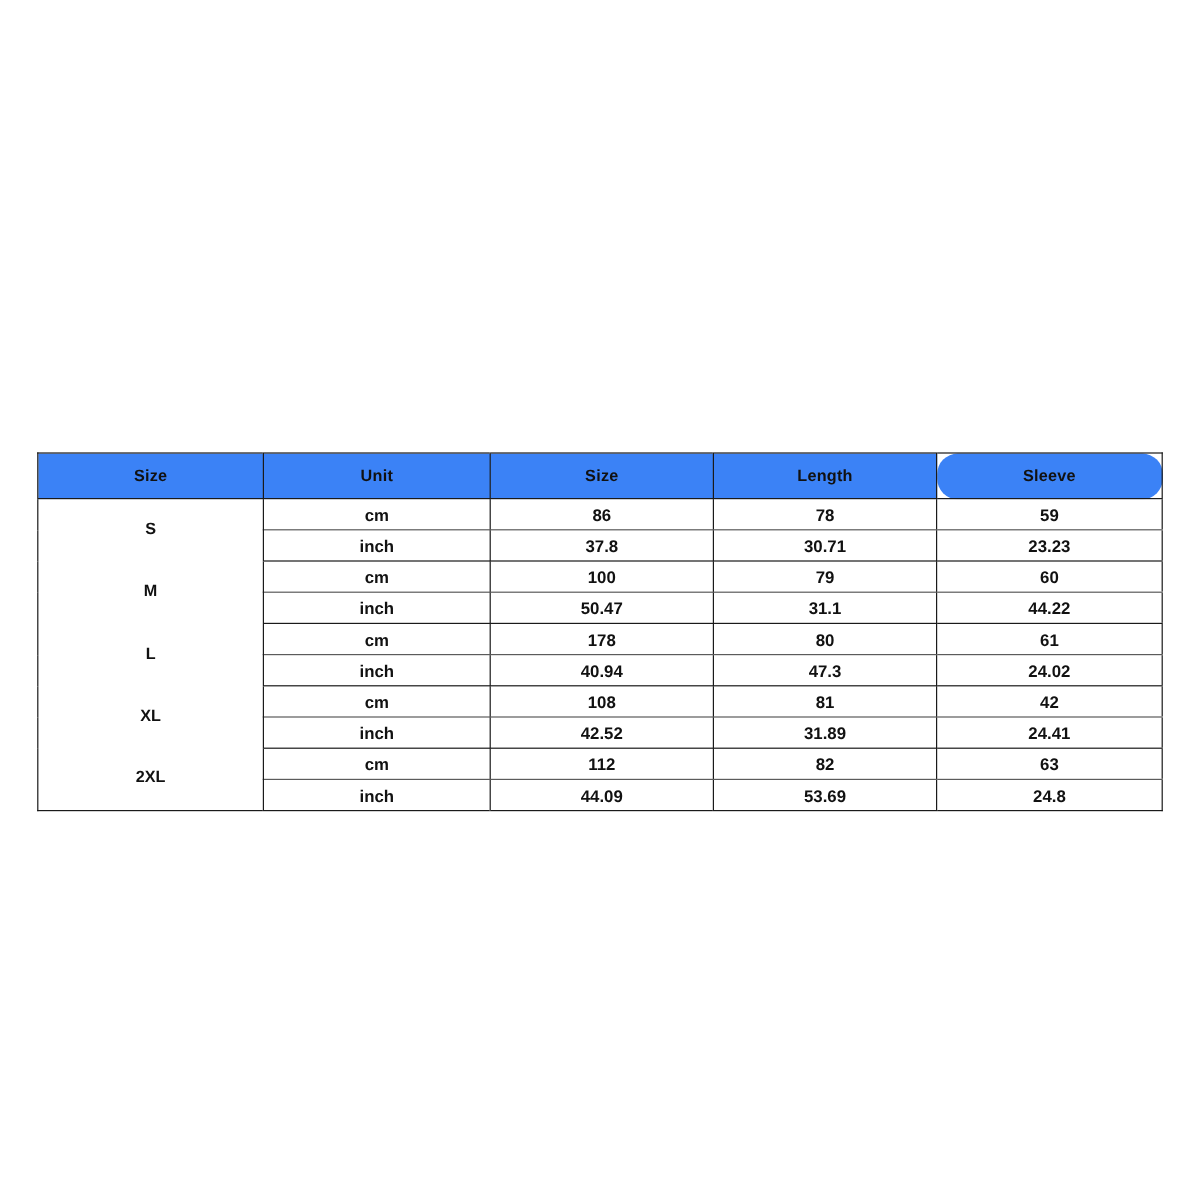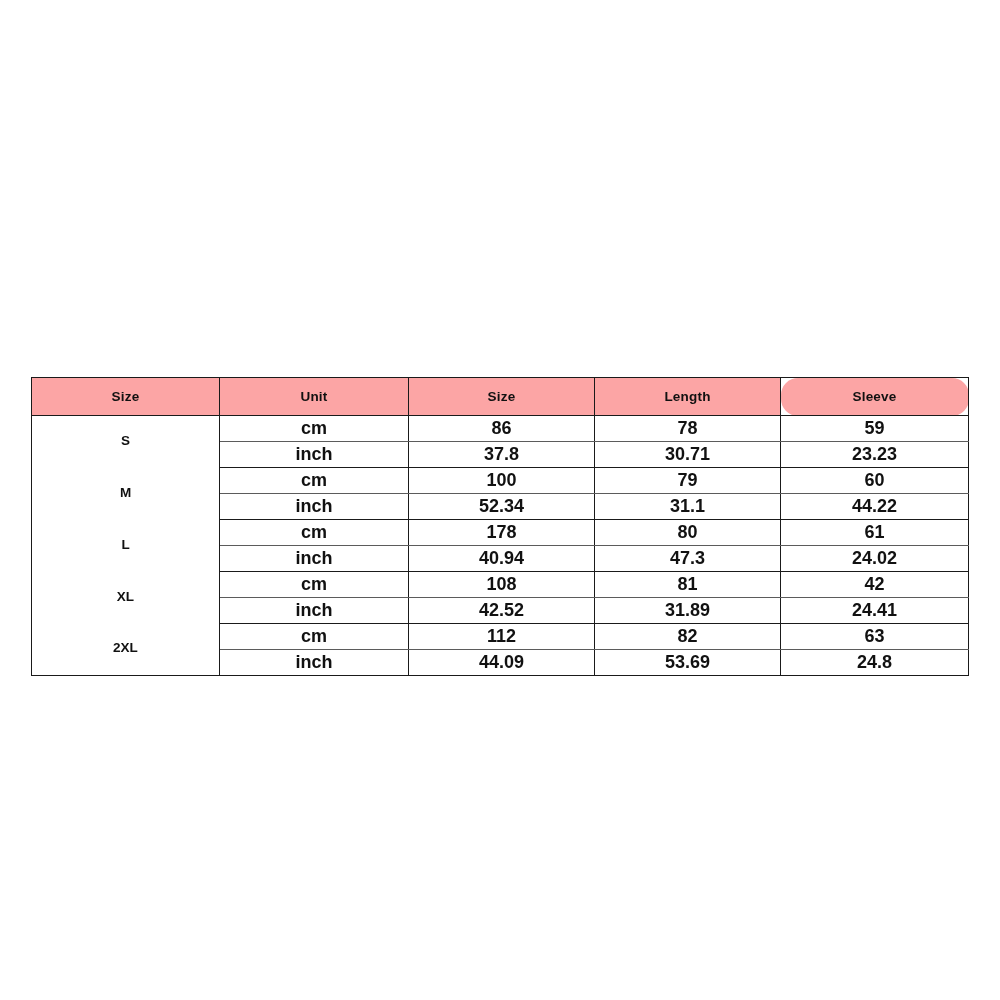--- a/index.html
+++ b/index.html
@@ -30,41 +30,41 @@
   }
 
   table.size-chart col.c-size   { width: 188px; }
   table.size-chart col.c-unit   { width: 189px; }
   table.size-chart col.c-bust   { width: 186px; }
   table.size-chart col.c-length { width: 186px; }
   table.size-chart col.c-sleeve { width: 188px; }
 
   
   thead th {
-    background: #fca5a5;
+    background: #3b82f6;
     color: #111111;
     font-size: 13.5px;
     font-weight: bold;
     height: 35px;
     text-align: center;
     vertical-align: middle;
     border-left: 1.5px solid #1a1a1a;
     border-right: 1.5px solid #1a1a1a;
     border-bottom: 1.5px solid #1a1a1a;
     letter-spacing: 0.2px;
   }
   thead th:first-child { border-left: none; }
   thead th:last-child  { border-right: none; border-radius: 17px; }
 
   
   tbody td {
     height: 23px;
     text-align: center;
     vertical-align: middle;
-    font-size: 18px;
+    font-size: 14px;
     font-weight: bold;
     color: #111111;
     background: #ffffff;
     border-left: 1.5px solid #1a1a1a;
     border-right: 1.5px solid #1a1a1a;
   }
   tbody td:first-child { border-left: none; }
   tbody td:last-child  { border-right: none; }
 
   
@@ -129,21 +129,21 @@
 
       <tr class="row-cm">
         <td class="size-label" rowspan="2">M</td>
         <td class="unit">cm</td>
         <td class="meas">100</td>
         <td class="meas">79</td>
         <td class="meas">60</td>
       </tr>
       <tr class="row-inch">
         <td class="unit">inch</td>
-        <td class="meas">52.34</td>
+        <td class="meas">50.47</td>
         <td class="meas">31.1</td>
         <td class="meas">44.22</td>
       </tr>
 
       <tr class="row-cm">
         <td class="size-label" rowspan="2">L</td>
         <td class="unit">cm</td>
         <td class="meas">178</td>
         <td class="meas">80</td>
         <td class="meas">61</td>

